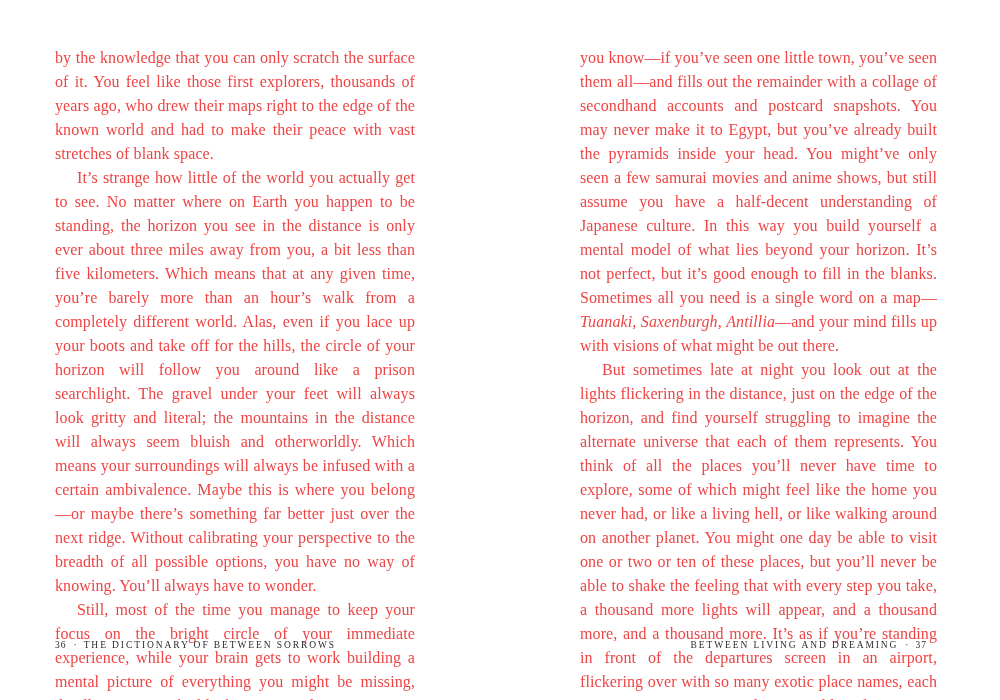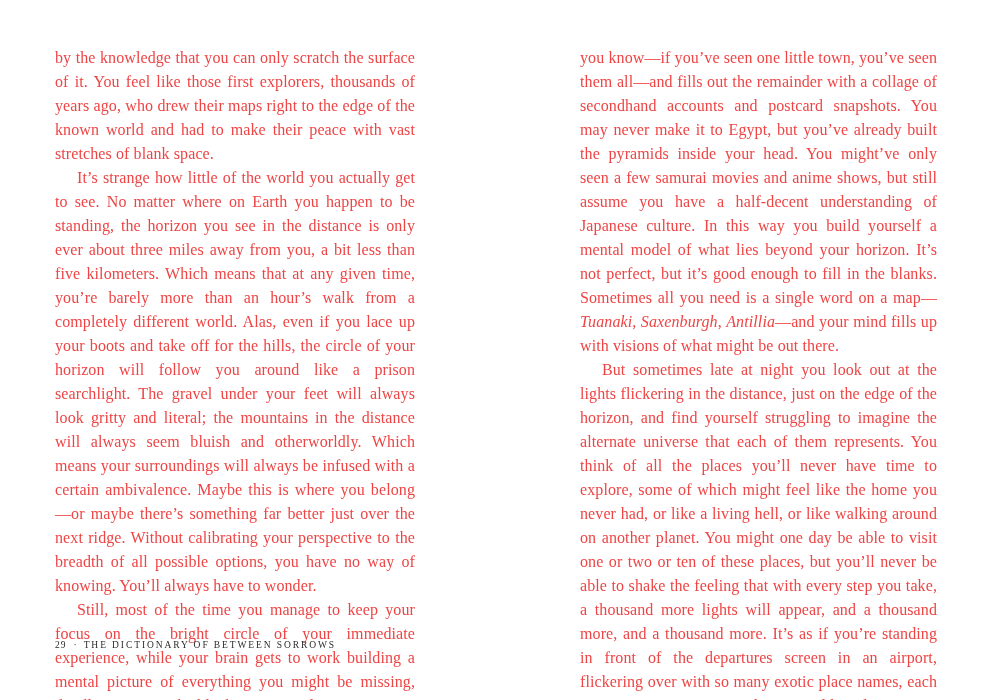--- a/index.html
+++ b/index.html
@@ -56,24 +56,27 @@
 
 <div class="spread">
 
   <div class="page page-left">
     <div class="page-body">
         <p class="para"><span>by the knowledge that you can only scratch the surface of it. You feel like those first explorers, thousands of years ago, who drew their maps right to the edge of the known world and had to make their peace with vast stretches of blank space.</span></p>
         <p class="para indent"><span>It’s strange how little of the world you actually get to see. No matter where on Earth you happen to be standing, the horizon you see in the distance is only ever about three miles away from you, a bit less than five kilometers. Which means that at any given time, you’re barely more than an hour’s walk from a completely different world. Alas, even if you lace up your boots and take off for the hills, the circle of your horizon will follow you around like a prison searchlight. The gravel under your feet will always look gritty and literal; the mountains in the distance will always seem bluish and otherworldly. Which means your surroundings will always be infused with a certain ambivalence. Maybe this is where you belong—or maybe there’s something far better just over the next ridge. Without calibrating your perspective to the breadth of all possible options, you have no way of knowing. You’ll always have to wonder.</span></p>
         <p class="para indent"><span>Still, most of the time you manage to keep your focus on the bright circle of your immediate experience, while your brain gets to work building a mental picture of everything you might be missing, doodling away in the blank spaces on the map. It starts by extrapolating outward from the world</span></p>
       </div>
     <div class="footer">
-      <span class="num">29</span><span class="sep">·</span><span>THE DICTIONARY OF BETWEEN SORROWS</span>
+      <span class="num">36</span><span class="sep">·</span><span>THE DICTIONARY OF BETWEEN SORROWS</span>
     </div>
   </div>
 
   <div class="page page-right">
     <div class="page-body">
         <p class="para"><span>you know—if you’ve seen one little town, you’ve seen them all—and fills out the remainder with a collage of secondhand accounts and postcard snapshots. You may never make it to Egypt, but you’ve already built the pyramids inside your head. You might’ve only seen a few samurai movies and anime shows, but still assume you have a half-decent understanding of Japanese culture. In this way you build yourself a mental model of what lies beyond your horizon. It’s not perfect, but it’s good enough to fill in the blanks. Sometimes all you need is a single word on a map—</span><span class="italic">Tuanaki</span><span>, </span><span class="italic">Saxenburgh</span><span>, </span><span class="italic">Antillia</span><span>—and your mind fills up with visions of what might be out there.</span></p>
         <p class="para indent"><span>But sometimes late at night you look out at the lights flickering in the distance, just on the edge of the horizon, and find yourself struggling to imagine the alternate universe that each of them represents. You think of all the places you’ll never have time to explore, some of which might feel like the home you never had, or like a living hell, or like walking around on another planet. You might one day be able to visit one or two or ten of these places, but you’ll never be able to shake the feeling that with every step you take, a thousand more lights will appear, and a thousand more, and a thousand more. It’s as if you’re standing in front of the departures screen in an airport, flickering over with so many exotic place names, each representing one more path you could explore or one more thing you’ll never get to see before you die—and</span></p>
       </div>
+    <div class="footer">
+      <span>BETWEEN LIVING AND DREAMING</span><span class="sep">·</span><span class="num">37</span>
+    </div>
   </div>
 
 </div>
 
 </body></html>

